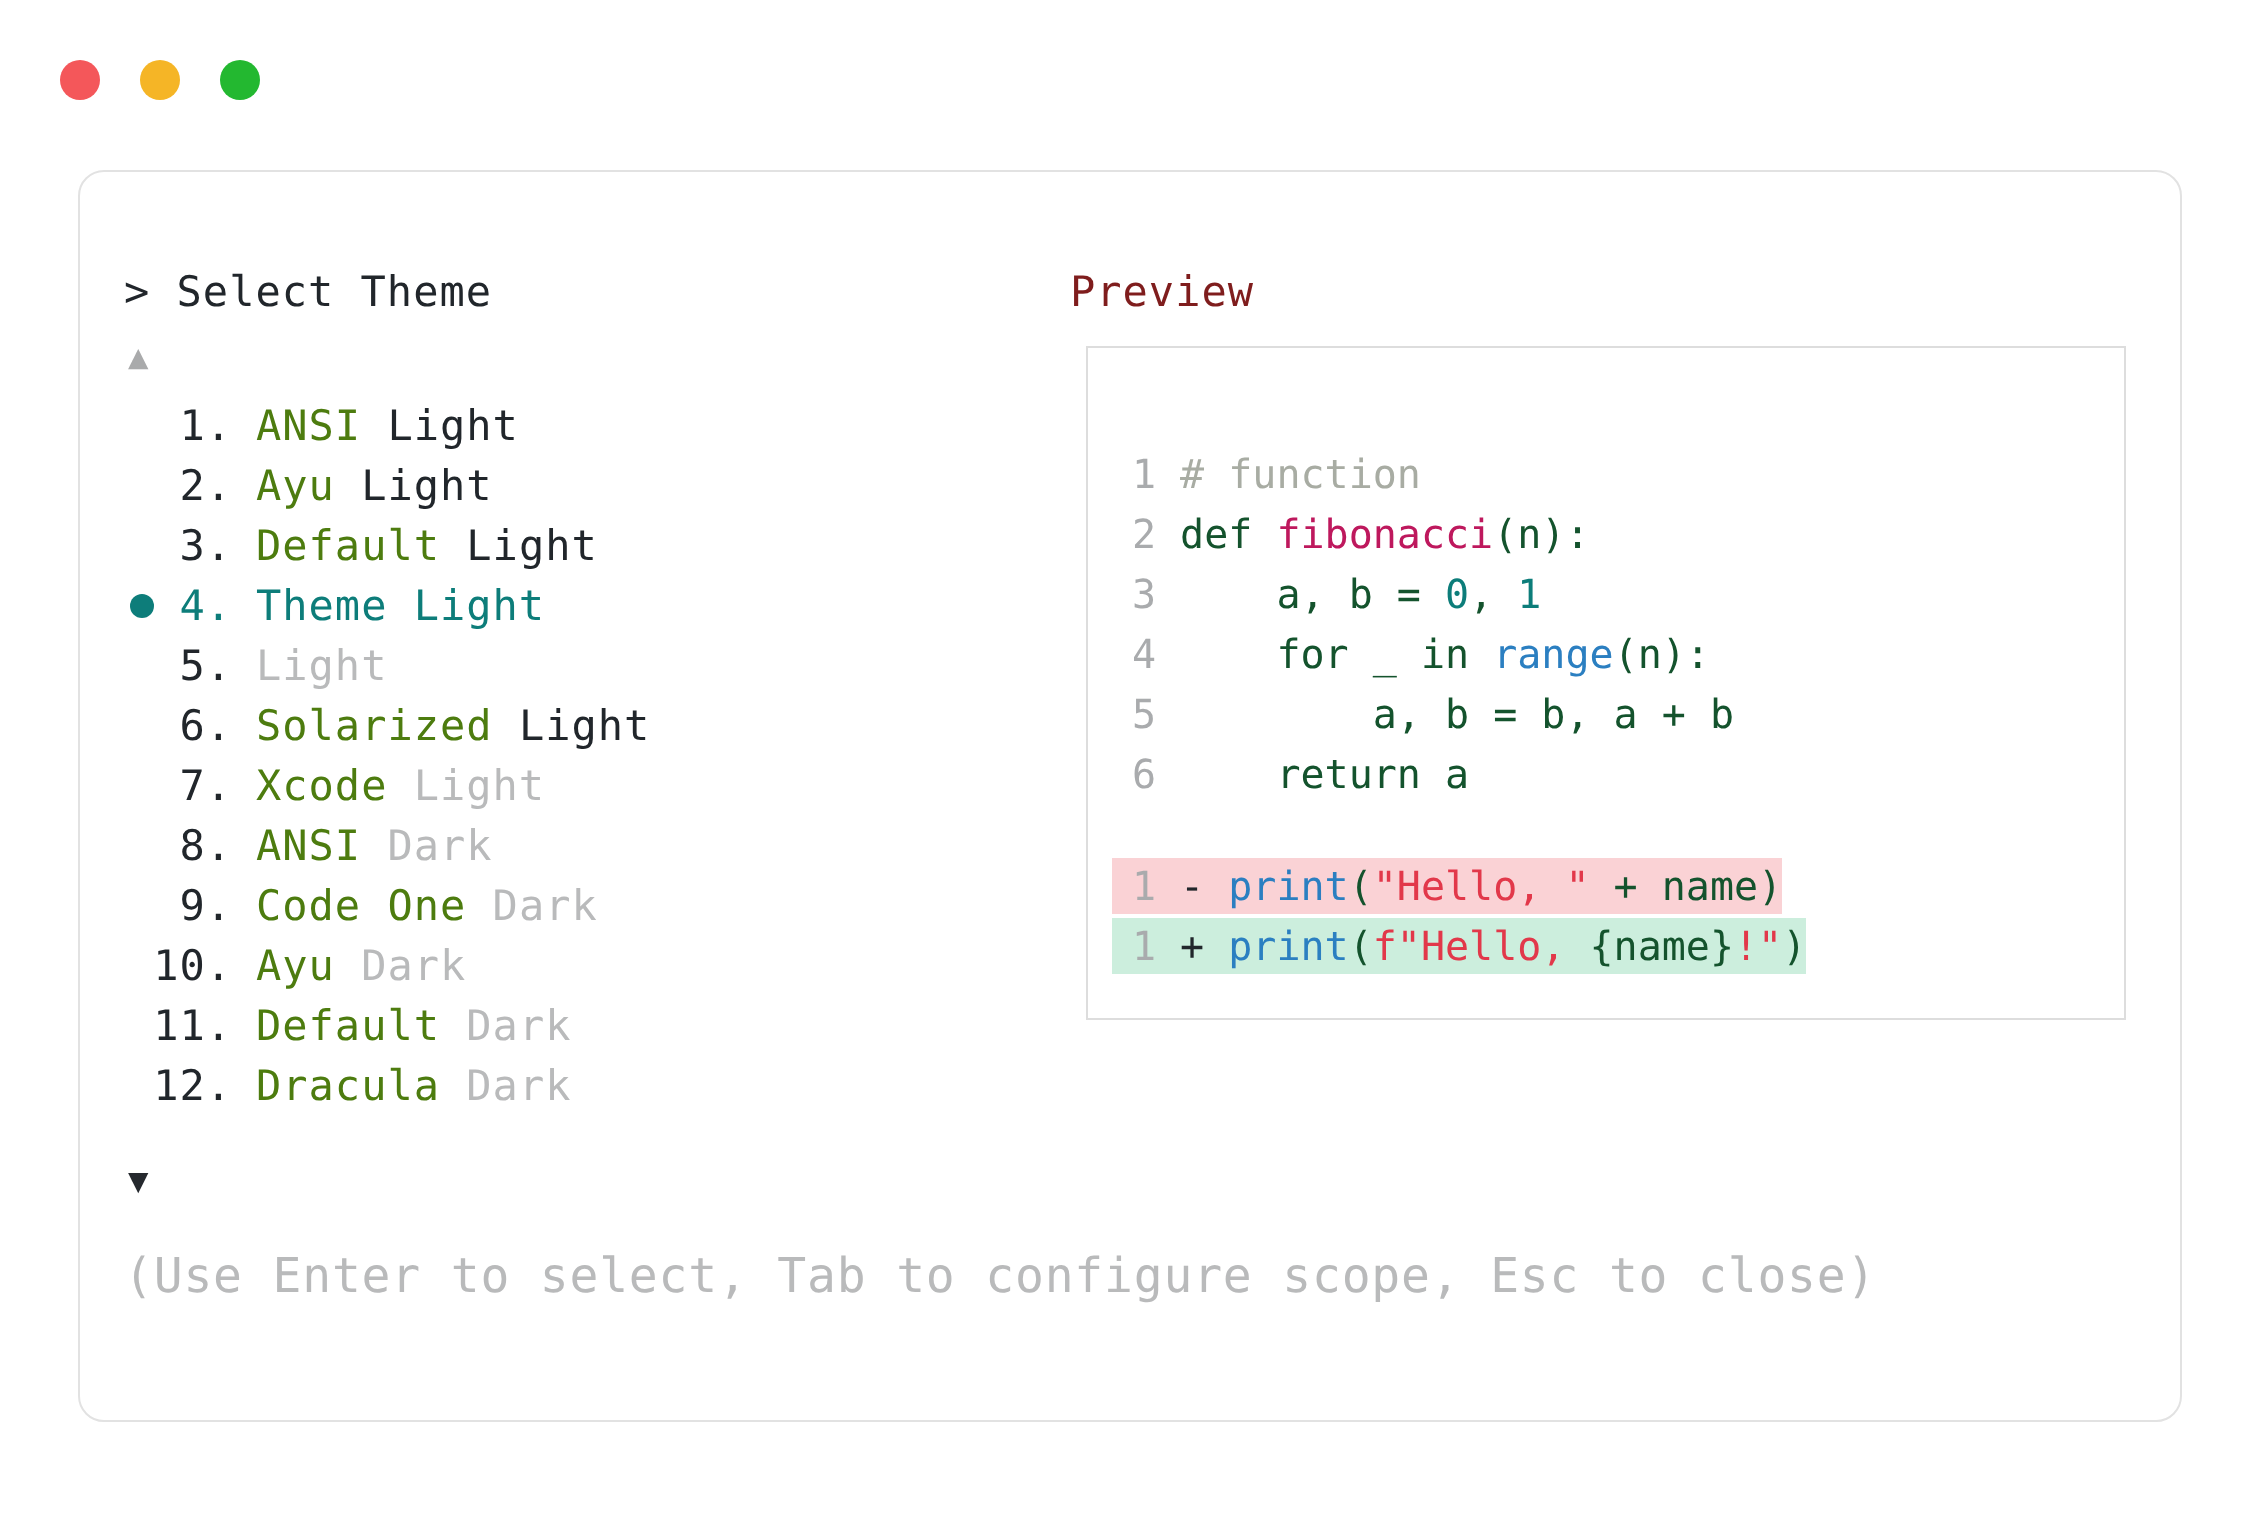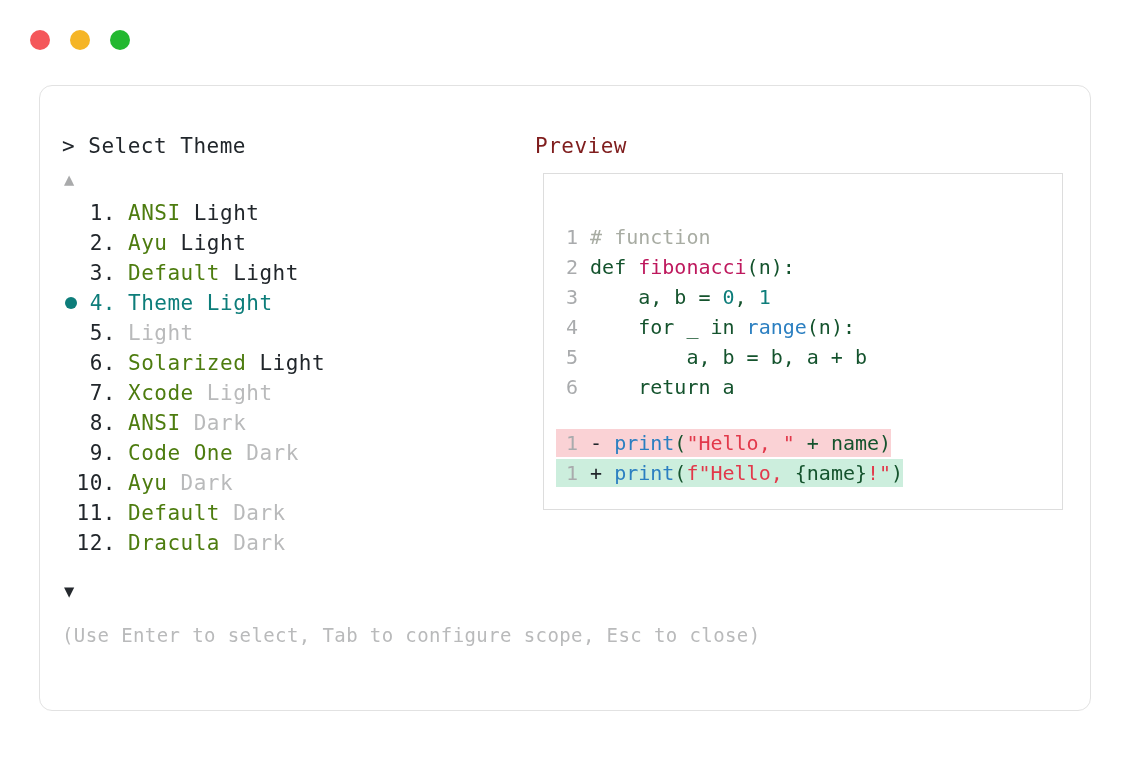--- a/index.html
+++ b/index.html
@@ -134,21 +134,21 @@
   .diff-line { white-space: pre; height: 30px; }
   .diff-line .hl { padding: 2px 0; }
   .diff-del .hl { background: #fad2d5; }
   .diff-add .hl { background: #cceedd; }
   .diff-line .ln { color: #a9abad; }
 
   
   #footer-hint {
     position: absolute;
     left: 22px; top: 538px;
-    font-size: 19px;
+    font-size: 24px;
     color: #b9babb;
     letter-spacing: 0.4px;
     white-space: pre;
   }
 </style>
 </head>
 <body>
 
 <div id="traffic-lights">
   <span class="dot dot-red"></span>

